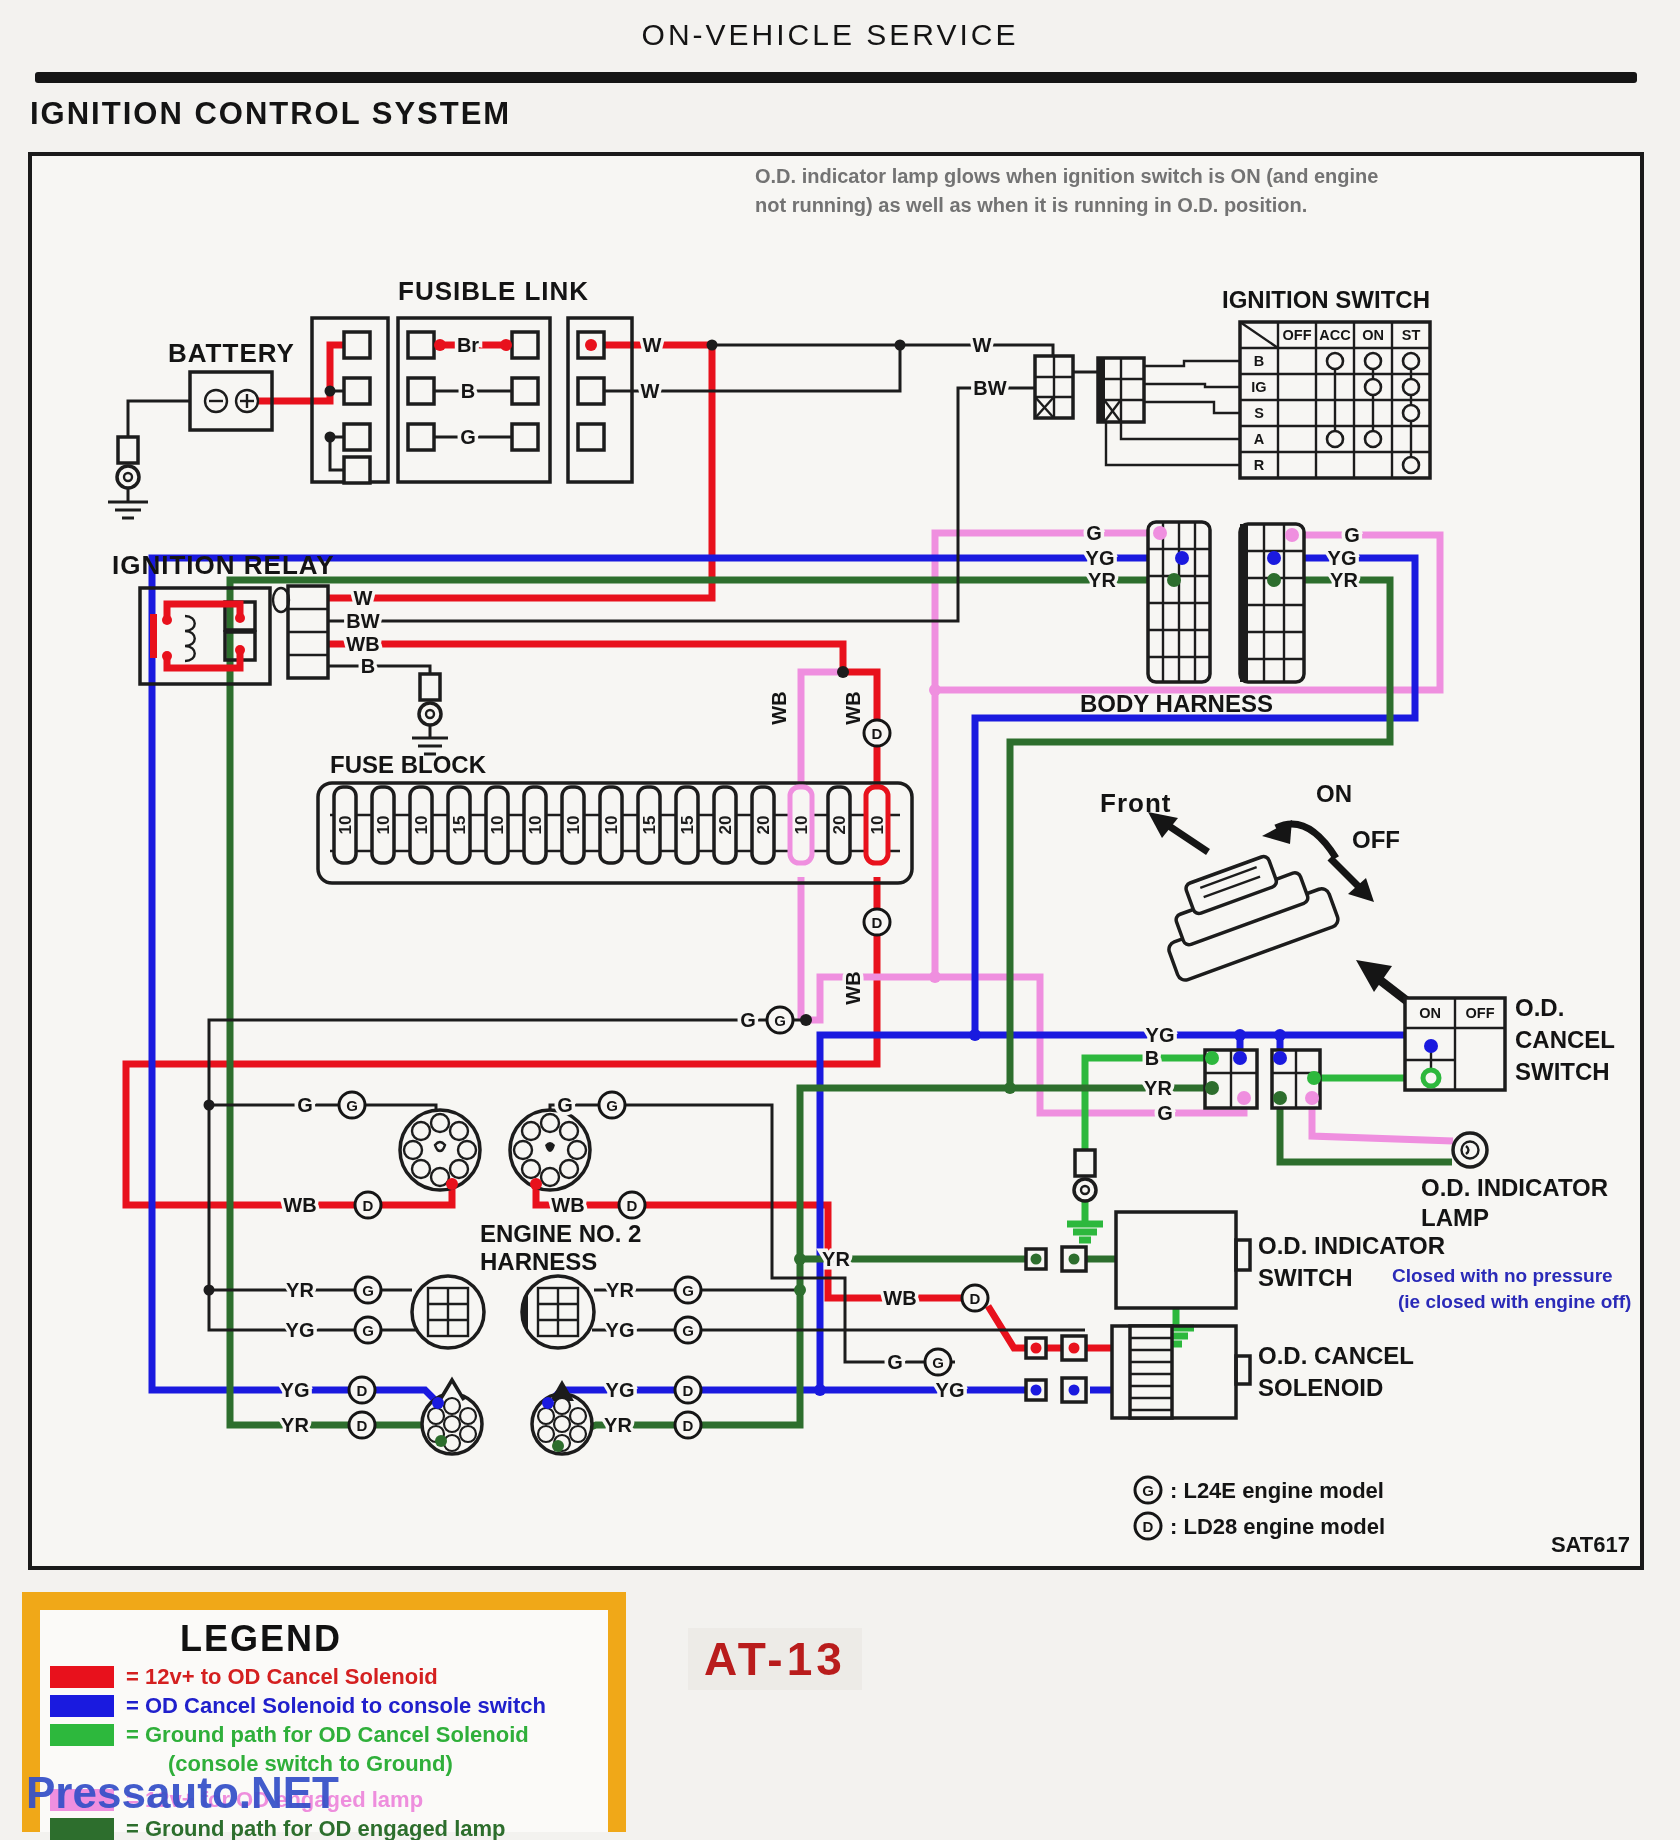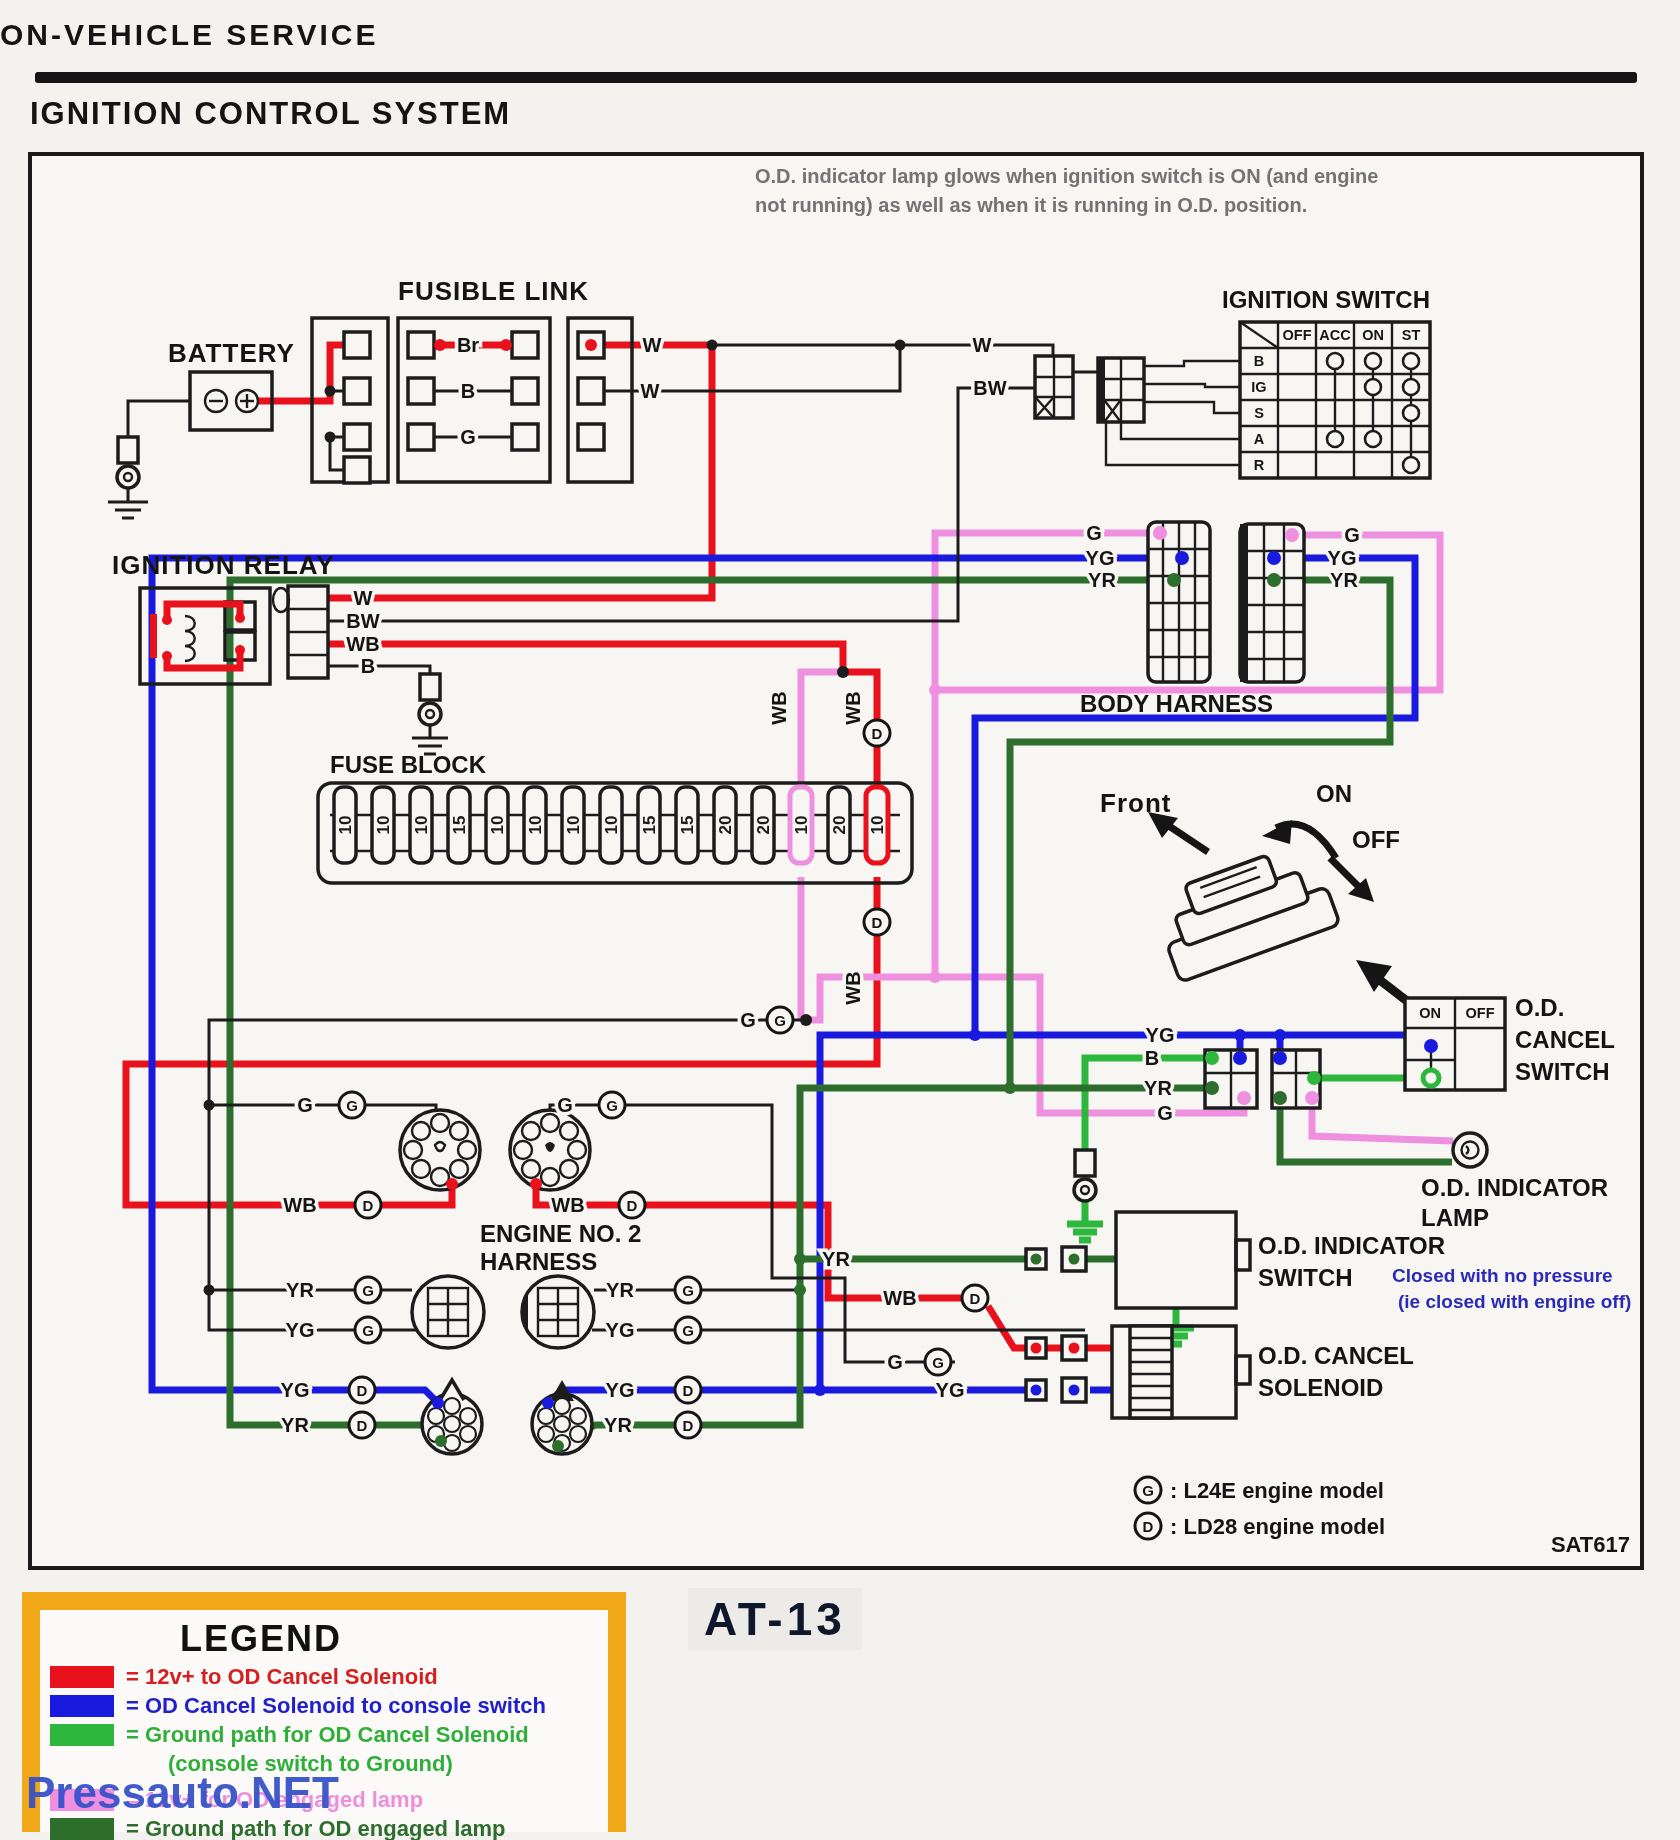--- a/index.html
+++ b/index.html
@@ -1,17 +1,17 @@
 <!DOCTYPE html>
 <html><head>
 <meta charset="utf-8">
 <style>
   html,body{margin:0;padding:0;background:#e8e7e4;}
   .page{position:relative;width:1680px;height:1840px;background:#f3f2ef;font-family:"Liberation Sans",sans-serif;overflow:hidden;}
-  .h1{position:absolute;left:0;top:18px;width:1660px;text-align:left;font-size:30px;font-weight:bold;letter-spacing:3px;color:#141414;}
+  .h1{position:absolute;left:0;top:18px;width:1660px;text-align:center;font-size:30px;font-weight:normal;letter-spacing:3px;color:#141414;}
   .topbar{position:absolute;left:35px;top:72px;width:1602px;height:11px;background:#151515;border-radius:3px;}
   .h2{position:absolute;left:30px;top:96px;font-size:31px;font-weight:bold;letter-spacing:2px;color:#141414;}
   .dbox{position:absolute;left:28px;top:152px;width:1616px;height:1418px;border:4px solid #1a1a1a;background:#f7f6f3;box-sizing:border-box;}
   .note{position:absolute;left:755px;top:162px;font-size:20px;font-weight:bold;color:#737373;line-height:29px;}
   svg{position:absolute;left:0;top:0;}
   .bk{stroke:#1c1c1c;stroke-width:3;fill:none;}
   .bx{stroke:#1c1c1c;stroke-width:3.5;fill:none;}
   .bxF{stroke:#1c1c1c;stroke-width:3.5;fill:#f7f6f3;}
   .rd{stroke:#e8111c;stroke-width:7;fill:none;}
   .pk{stroke:#ef8fdf;stroke-width:7;fill:none;}
@@ -30,21 +30,21 @@
   .bluenote{font-size:19px;font-weight:bold;fill:#2a2ab8;}
   .legend{position:absolute;left:22px;top:1592px;width:604px;height:240px;background:#f0a818;}
   .legin{position:absolute;left:18px;top:18px;width:568px;height:204px;background:#fbfaf8;padding:6px 0 12px 0;}
   .legtitle{font-size:36px;font-weight:bold;color:#111;margin:2px 0 4px 140px;letter-spacing:2px;}
   .lrow{display:flex;align-items:center;margin:2px 0 3px 10px;font-size:22px;font-weight:bold;line-height:26px;}
   .sw{width:64px;height:22px;margin-right:12px;flex:0 0 auto;}
   .sub{margin:0 0 10px 128px;font-size:22px;font-weight:bold;}
   .swR{background:#e8111c}.swB{background:#1a1adf}.swG{background:#2db83d}.swP{background:#ef8fdf}.swD{background:#2d6e2d}
   .txR{color:#d42020}.txB{color:#2020cc}.txG{color:#2faf3a}.txP{color:#ee8edd}.txD{color:#2d6e2d}
   .wm{position:absolute;left:26px;top:1768px;font-size:44px;font-weight:bold;color:#3550c8;opacity:.93;}
-  .at13{position:absolute;left:688px;top:1588px;background:#edebe7;padding:4px 16px;font-size:46px;font-weight:bold;letter-spacing:4px;color:#0f172a;}
+  .at13{position:absolute;left:688px;top:1628px;background:#edebe7;padding:4px 16px;font-size:46px;font-weight:bold;letter-spacing:4px;color:#b91c1c;}
 </style>
 </head>
 <body>
 
 <div class="page">
   <div class="h1">ON-VEHICLE SERVICE</div>
   <div class="topbar"></div>
   <div class="h2">IGNITION CONTROL SYSTEM</div>
   <div class="dbox"></div>
   <div class="note">

